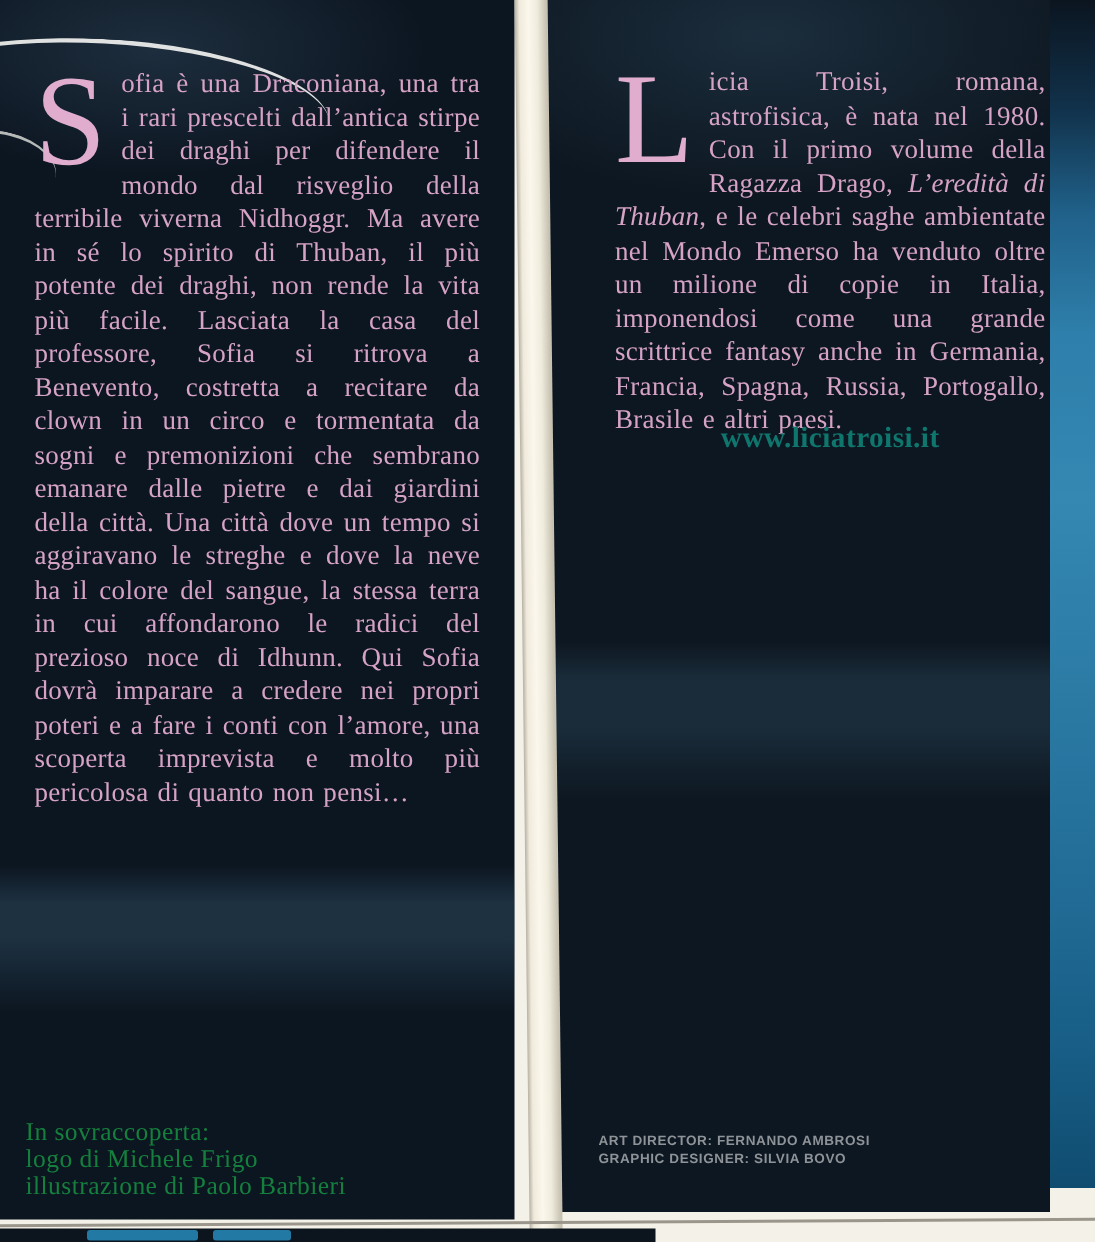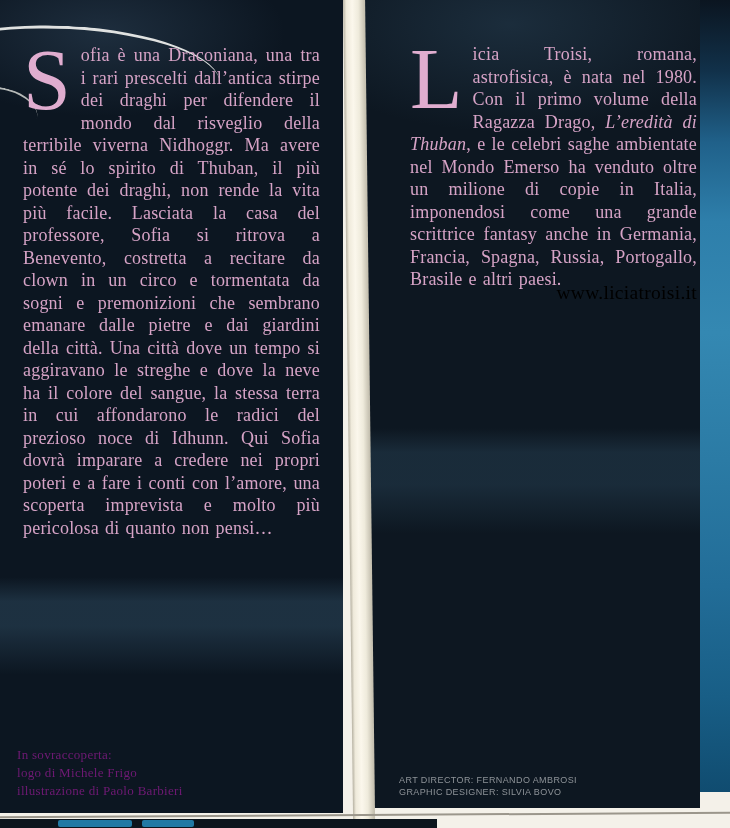--- a/index.html
+++ b/index.html
@@ -89,35 +89,35 @@
     float: left;
     font-size: 86px; line-height: 62px;
     padding: 5px 10px 2px 0;
     color: #e0adcf;
     letter-spacing: 0;
   }
   .book-title-italic { font-style: italic; }
 
   #website {
     position: absolute; left: 410px; top: 282px; width: 287px;
-    text-align: right;
-    font-weight: normal; font-size: 19.5px;
-    color: #000000; letter-spacing: 0.3px;
+    text-align: center;
+    font-weight: bold; font-size: 19.5px;
+    color: #0f766e; letter-spacing: 0.3px;
   }
 
   #credits-left {
     position: absolute; left: 17px; top: 746px;
-    font-size: 13px; line-height: 18px;
-    color: #701a75; letter-spacing: 0.3px;
+    font-size: 17px; line-height: 18px;
+    color: #15803d; letter-spacing: 0.3px;
   }
   #credits-right {
     position: absolute; left: 399px; top: 754px;
     font-family: "Liberation Sans", sans-serif;
-    font-size: 9px; line-height: 12px; font-weight: normal;
-    color: #8e9398; letter-spacing: 0.4px; margin-top: 20px;
+    font-size: 9px; line-height: 12px; font-weight: bold;
+    color: #8e9398; letter-spacing: 0.4px;
   }
 </style>
 </head>
 <body>
 
 <div id="scan">
 
   <div id="left-flap" class="flap">
   </div>
 

